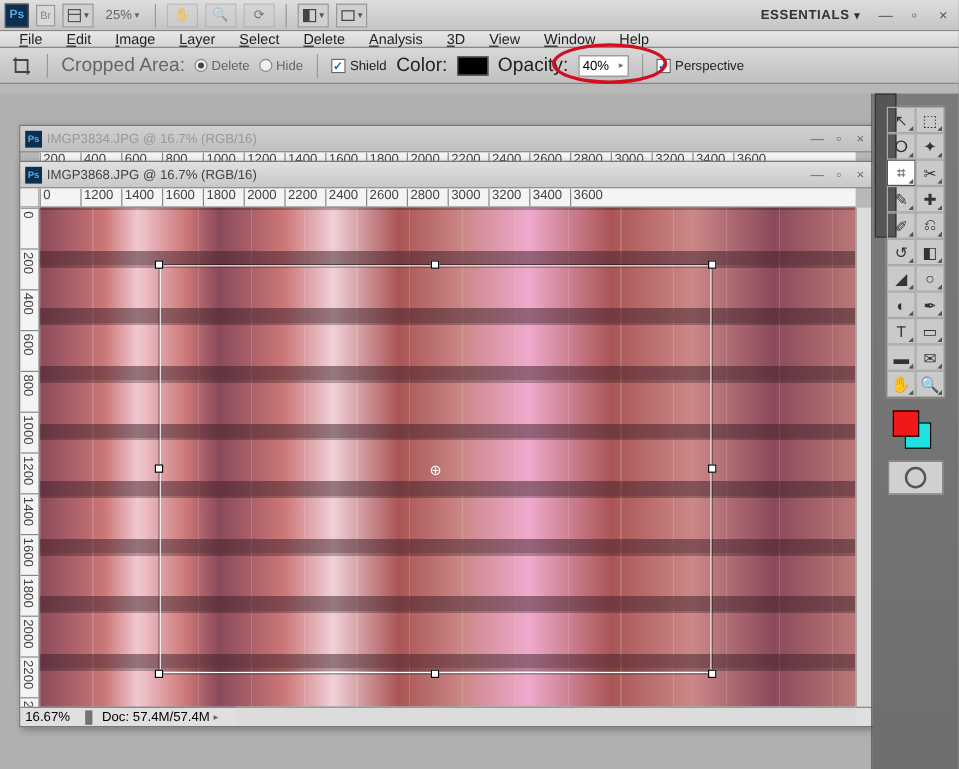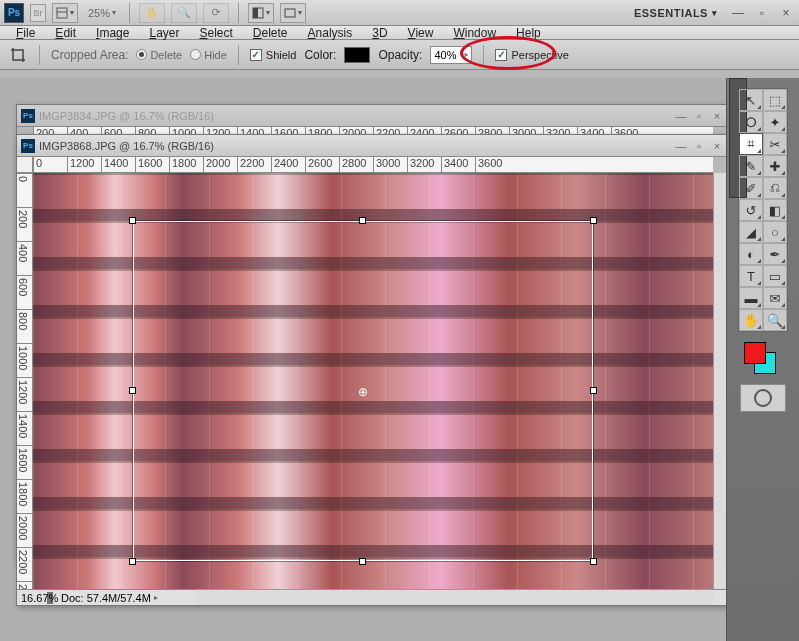--- a/index.html
+++ b/index.html
@@ -15,21 +15,21 @@
 .faded{opacity:0.45}
 .spacer{flex:1}
 .workspace-dd{font-size:11px;font-weight:bold;color:#333;letter-spacing:0.5px;display:flex;align-items:center;gap:4px;padding:2px 6px;cursor:pointer}
 .workspace-dd::after{content:"▾";font-size:9px}
 .win-btn{width:18px;height:16px;display:flex;align-items:center;justify-content:center;color:#555;font-size:12px;cursor:pointer}
 .menu-bar{height:14px;background:linear-gradient(#e8e8e8,#d4d4d4);border-bottom:1px solid #888;display:flex;align-items:center;padding:0 6px;gap:0}
 .menu-item{padding:3px 10px;font-size:12px;color:#222;cursor:pointer}
 .menu-item:first-letter{text-decoration:underline}
 .options-bar{height:30px;background:linear-gradient(#d8d8d8,#c0c0c0);border-bottom:1px solid #888;display:flex;align-items:center;padding:0 8px;gap:8px;position:relative}
 .crop-icon{width:20px;height:20px;display:flex;align-items:center;justify-content:center}
-.opt-label{color:#666;font-size:12px}
+.opt-label{color:#666;font-size:16px}
 .radio{display:inline-flex;gap:3px;color:#666}
 .radio-dot{width:11px;height:11px;border:1px solid #888;border-radius:50%;background:#eee;position:relative}
 .radio-dot.on::after{content:"";width:5px;height:5px;background:#444;border-radius:50%;position:absolute;top:2px;left:2px}
 .chk{display:inline-flex;align-items:center;gap:4px;color:#222}
 .chk-box{width:12px;height:12px;border:1px solid #666;background:#fff;display:flex;align-items:center;justify-content:center;color:#2060c0;font-size:10px;font-weight:bold}
 .color-swatch{width:26px;height:16px;background:#000;border:1px solid #666}
 .num-field{width:42px;height:18px;border:1px solid #888;background:#fff;padding:0 3px;display:flex;align-items:center;font-size:11px}
 .num-field::after{content:"▸";font-size:8px;margin-left:auto;color:#777}
 .ellipse-mark{position:absolute;left:460px;top:-4px;width:96px;height:34px;border:3px solid #d01020;border-radius:50%;pointer-events:none}
 .workarea{position:absolute;top:78px;left:0;right:73px;bottom:0;background:#b0b0b0}
@@ -53,21 +53,21 @@
 .building::before{content:"";position:absolute;inset:0;background:repeating-linear-gradient(180deg,rgba(0,0,0,0.25) 0 2px,transparent 2px 48px),repeating-linear-gradient(90deg,rgba(255,255,255,0.15) 0 1px,transparent 1px 44px)}
 .building::after{content:"";position:absolute;inset:0;background:repeating-linear-gradient(180deg,transparent 0 36px,rgba(60,30,40,0.5) 36px 48px)}
 .crop-overlay{position:absolute;top:48px;left:100px;width:460px;height:340px}
 .crop-rect{position:absolute;inset:0;border:1px solid #fff;outline:1px solid rgba(0,0,0,0.4)}
 .handle{position:absolute;width:7px;height:7px;background:#fff;border:1px solid #000}
 .h-tl{top:-4px;left:-4px}.h-tm{top:-4px;left:50%;margin-left:-4px}.h-tr{top:-4px;right:-4px}
 .h-ml{top:50%;left:-4px;margin-top:-4px}.h-mr{top:50%;right:-4px;margin-top:-4px}
 .h-bl{bottom:-4px;left:-4px}.h-bm{bottom:-4px;left:50%;margin-left:-4px}.h-br{bottom:-4px;right:-4px}
 .center-mark{position:absolute;top:50%;left:50%;width:12px;height:12px;margin:-6px 0 0 -6px;color:#fff;font-size:12px;text-align:center}
 .status-bar{position:absolute;bottom:0;left:0;right:0;height:16px;background:#e0e0e0;border-top:1px solid #888;display:flex;align-items:center;font-size:10px}
-.status-zoom{width:36px;padding:0 4px;border-right:6px solid #737373}
+.status-zoom{width:60px;padding:0 4px;border-right:6px solid #737373}
 .status-doc{padding:0 8px;display:flex;align-items:center;gap:3px}
 .status-doc::after{content:"▸";font-size:8px;color:#666}
 .scrollbar-v{position:absolute;top:38px;right:0;width:16px;bottom:16px;background:#dcdcdc;border-left:1px solid #999}
 .scrollbar-h{position:absolute;bottom:0;left:180px;right:16px;height:16px;background:#dcdcdc;border-top:1px solid #999}
 .right-panel{position:absolute;top:78px;right:0;width:73px;bottom:0;background:linear-gradient(#7a7a7a,#6e6e6e);border-left:1px solid #555}
 .tools-box{margin:10px auto 0;width:50px;background:#cacaca;border:1px solid #666;display:flex;flex-wrap:wrap}
 .tool-cell{width:24px;height:22px;border:1px solid #aaa;display:flex;align-items:center;justify-content:center;font-size:13px;color:#333;cursor:pointer;position:relative}
 .tool-cell.active{background:#fff;border:1px solid #555}
 .tool-cell.corner::after{content:"";position:absolute;right:1px;bottom:1px;border:2px solid transparent;border-right-color:#555;border-bottom-color:#555}
 .color-tools{width:50px;height:40px;margin:6px auto;position:relative}

